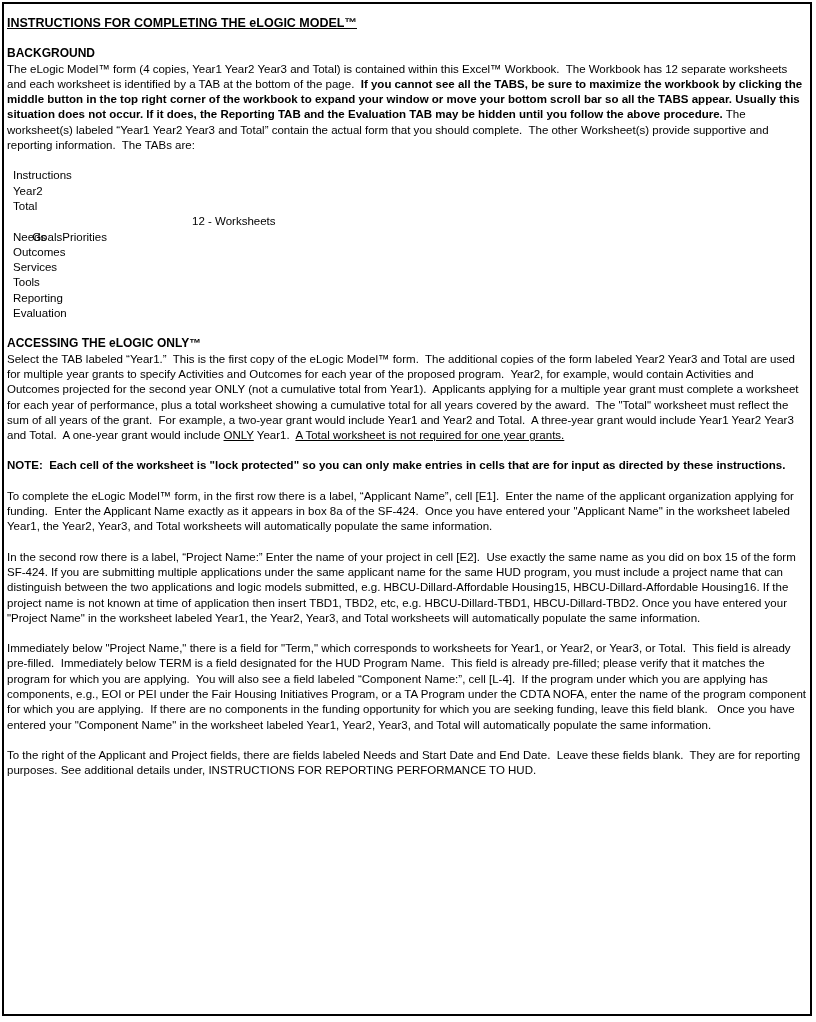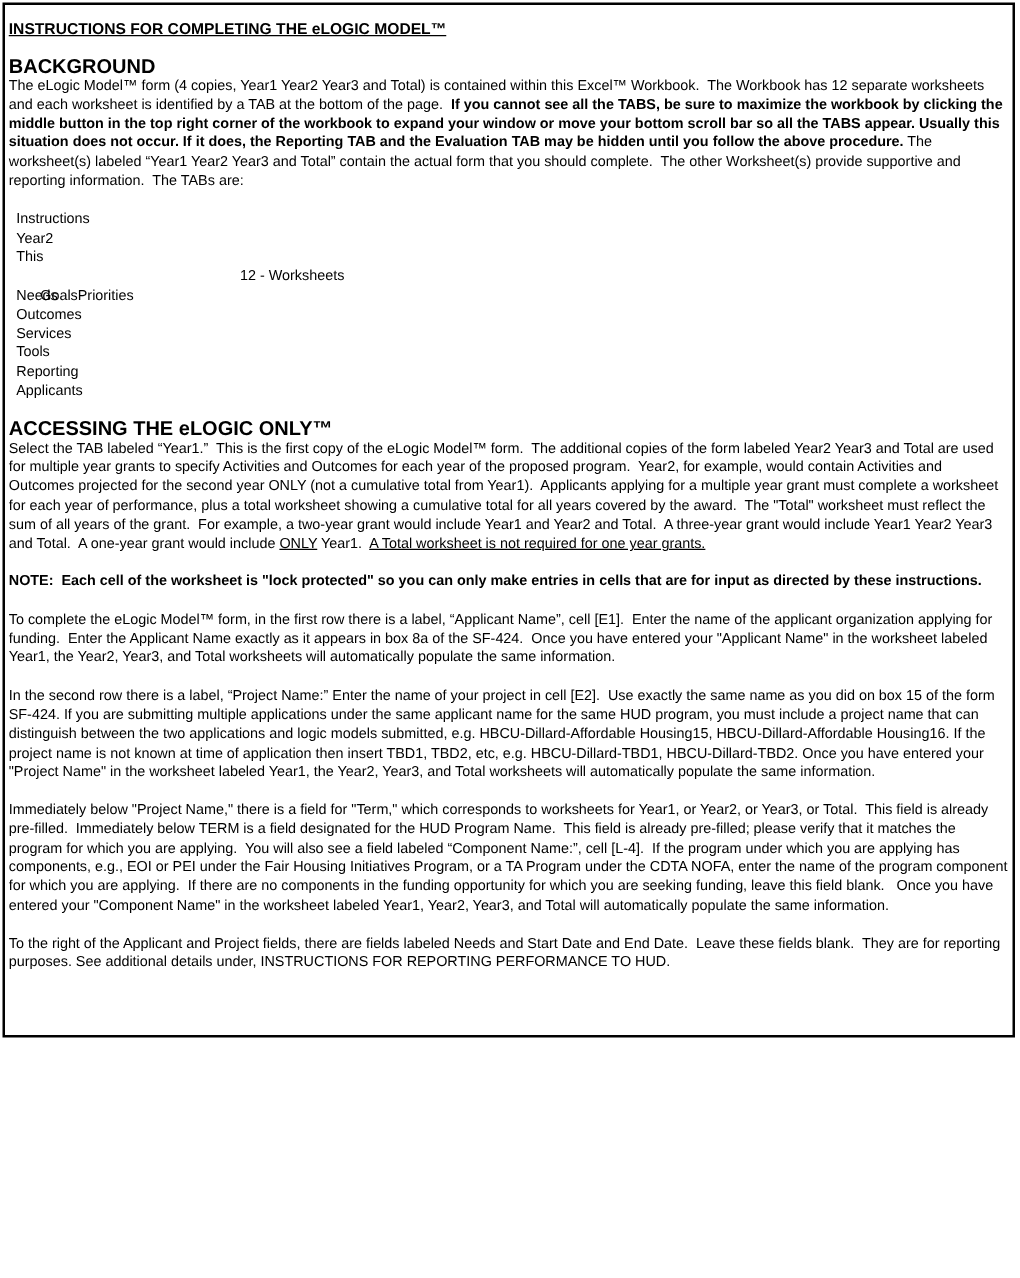--- a/index.html
+++ b/index.html
@@ -4,60 +4,60 @@
 <style>
   * { box-sizing: border-box; }
   html, body { margin: 0; padding: 0; background: #fff; }
   body {
     width: 816px; height: 1022px; position: relative;
     font-family: "Liberation Sans", sans-serif;
     font-size: 11.5px; line-height: 15.3px; color: #000;
   }
   .page {
     position: absolute; left: 2px; top: 2px;
-    width: 810px; height: 828px;
+    width: 810px; height: 1014px;
     border: 2px solid #000; background: #fff;
     padding: 12px 4px 0 3px; overflow: hidden;
   }
   .title {
     font-size: 12.5px; font-weight: bold; text-decoration: underline;
     margin: 0 0 15px 0; white-space: pre-wrap;
   }
-  .heading { font-weight: bold; font-size: 16px; white-space: pre-wrap; }
+  .heading { font-weight: bold; font-size: 12px; white-space: pre-wrap; }
   .para { margin: 0 0 15px 0; white-space: pre-wrap; }
   .b { font-weight: bold; }
   .u { text-decoration: underline; }
   .tab-list { margin: 0 0 15px 0; padding-left: 6px; }
   .tab-row { position: relative; height: 15.3px; white-space: pre; }
   .count-note { position: absolute; left: 179px; top: 0; }
 </style>
 </head>
 <body>
 
 <div class="page">
 
   <div class="title">INSTRUCTIONS FOR COMPLETING THE eLOGIC MODEL™</div>
 
   <div class="heading">BACKGROUND</div>
   <div class="para"><span>The eLogic Model™ form (4 copies, Year1 Year2 Year3 and Total) is contained within this Excel™ Workbook.  The Workbook has 12 separate worksheets and each worksheet is identified by a TAB at the bottom of the page.  </span><span class="b">If you cannot see all the TABS, be sure to maximize the workbook by clicking the middle button in the top right corner of the workbook to expand your window or move your bottom scroll bar so all the TABS appear. Usually this situation does not occur. If it does, the Reporting TAB and the Evaluation TAB may be hidden until you follow the above procedure.</span><span> The worksheet(s) labeled “Year1 Year2 Year3 and Total” contain the actual form that you should complete.  The other Worksheet(s) provide supportive and reporting information.  The TABs are:</span></div>
 
   <div class="tab-list">
     <div class="tab-row"><span class="tab-label">Instructions</span></div>
     <div class="tab-row"><span class="tab-label">Year2</span></div>
-    <div class="tab-row"><span class="tab-label">This</span></div>
+    <div class="tab-row"><span class="tab-label">Total</span></div>
     <div class="tab-row">
       <span class="tab-label">GoalsPriorities</span>
       <span class="count-note">12 - Worksheets</span>
     </div>
     <div class="tab-row"><span class="tab-label">Needs</span></div>
     <div class="tab-row"><span class="tab-label">Outcomes</span></div>
     <div class="tab-row"><span class="tab-label">Services</span></div>
     <div class="tab-row"><span class="tab-label">Tools</span></div>
     <div class="tab-row"><span class="tab-label">Reporting</span></div>
-    <div class="tab-row"><span class="tab-label">Applicants</span></div>
+    <div class="tab-row"><span class="tab-label">Evaluation</span></div>
   </div>
 
   <div class="heading">ACCESSING THE eLOGIC ONLY™</div>
   <div class="para"><span>Select the TAB labeled “Year1.”  This is the first copy of the eLogic Model™ form.  The additional copies of the form labeled Year2 Year3 and Total are used for multiple year grants to specify Activities and Outcomes for each year of the proposed program.  Year2, for example, would contain Activities and Outcomes projected for the second year ONLY (not a cumulative total from Year1).  Applicants applying for a multiple year grant must complete a worksheet for each year of performance, plus a total worksheet showing a cumulative total for all years covered by the award.  The "Total" worksheet must reflect the sum of all years of the grant.  For example, a two-year grant would include Year1 and Year2 and Total.  A three-year grant would include Year1 Year2 Year3 and Total.  A one-year grant would include </span><span class="u">ONLY</span><span> Year1.  </span><span class="u">A Total worksheet is not required for one year grants.</span></div>
 
   <div class="para b">NOTE:  Each cell of the worksheet is "lock protected" so you can only make entries in cells that are for input as directed by these instructions.</div>
 
   <div class="para">To complete the eLogic Model™ form, in the first row there is a label, “Applicant Name”, cell [E1].  Enter the name of the applicant organization applying for funding.  Enter the Applicant Name exactly as it appears in box 8a of the SF-424.  Once you have entered your "Applicant Name" in the worksheet labeled Year1, the Year2, Year3, and Total worksheets will automatically populate the same information.</div>
 
   <div class="para">In the second row there is a label, “Project Name:” Enter the name of your project in cell [E2].  Use exactly the same name as you did on box 15 of the form SF-424. If you are submitting multiple applications under the same applicant name for the same HUD program, you must include a project name that can distinguish between the two applications and logic models submitted, e.g. HBCU-Dillard-Affordable Housing15, HBCU-Dillard-Affordable Housing16. If the project name is not known at time of application then insert TBD1, TBD2, etc, e.g. HBCU-Dillard-TBD1, HBCU-Dillard-TBD2. Once you have entered your "Project Name" in the worksheet labeled Year1, the Year2, Year3, and Total worksheets will automatically populate the same information.</div>

